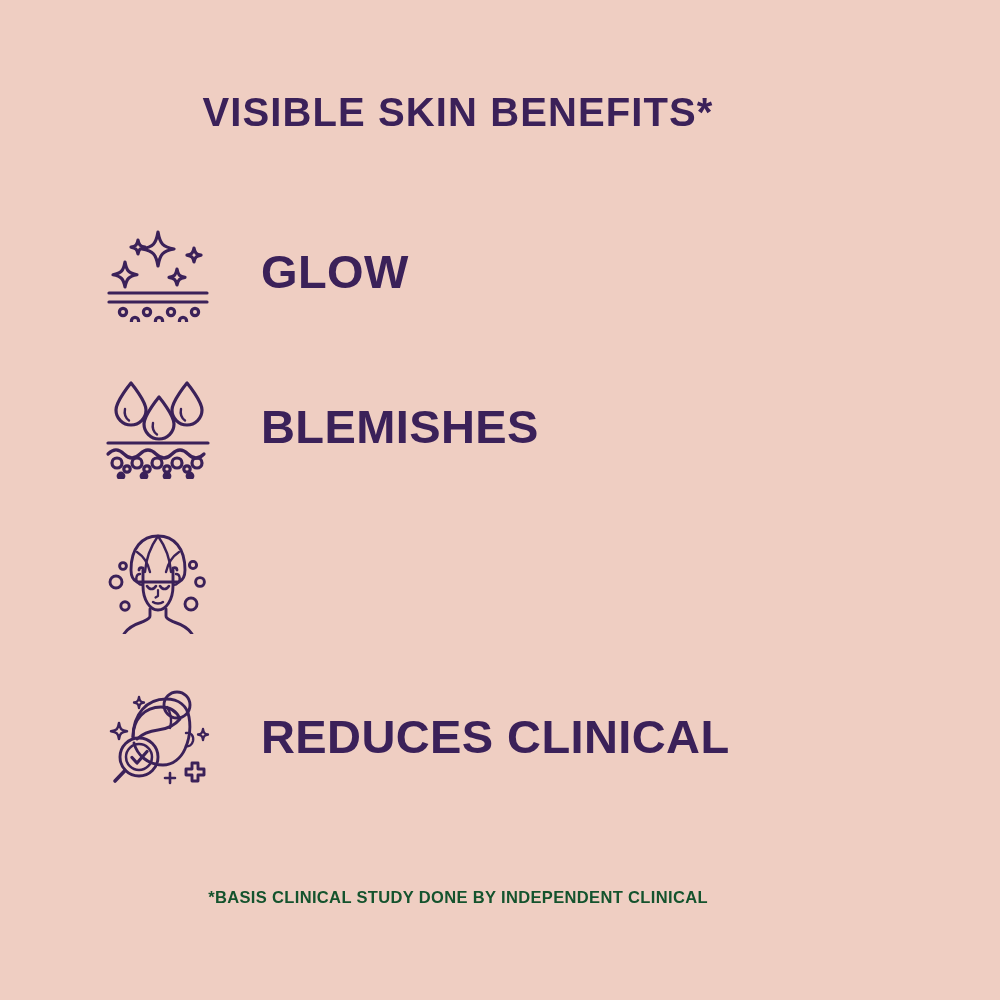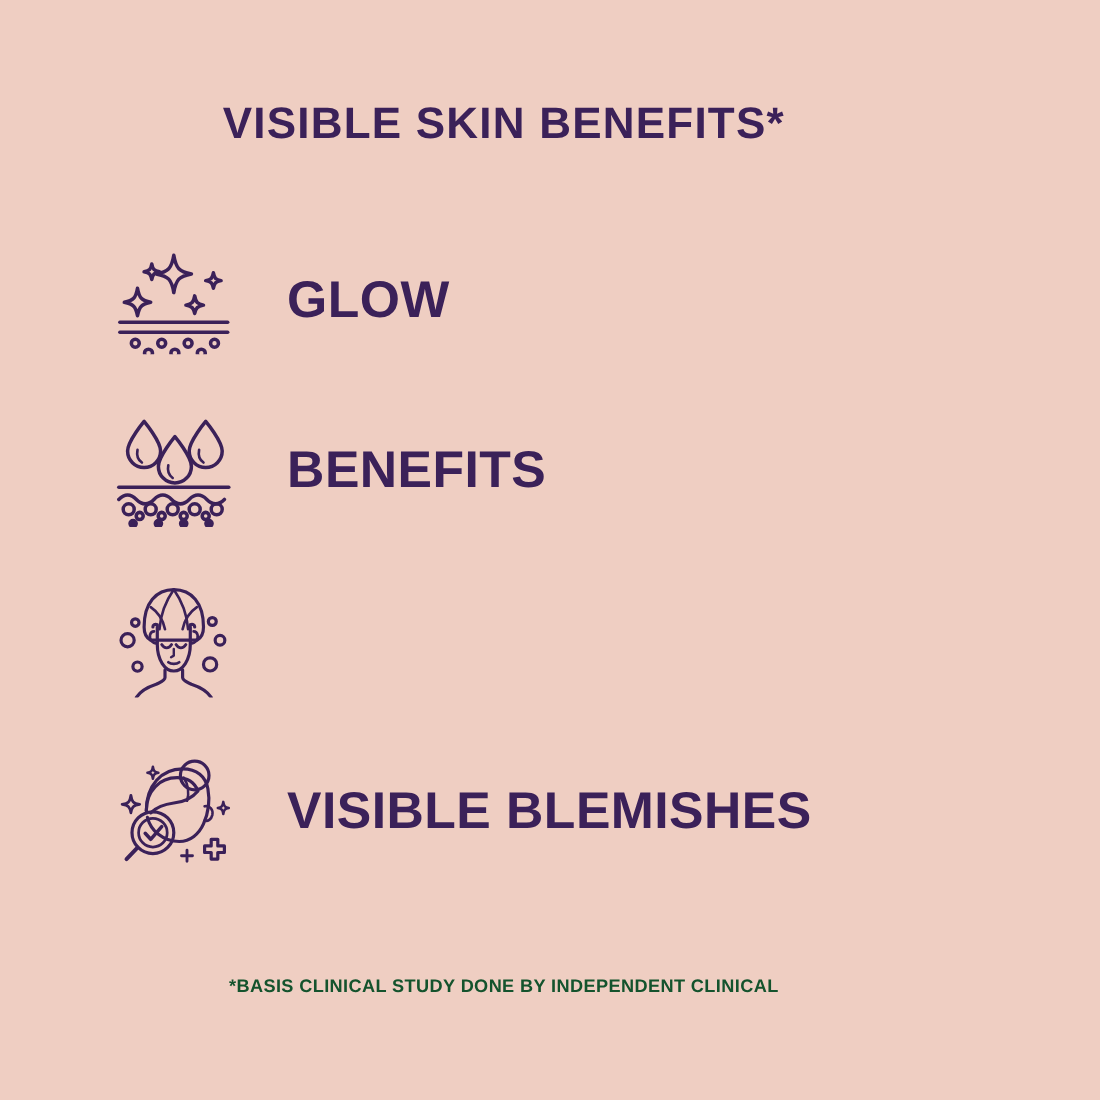--- a/index.html
+++ b/index.html
@@ -144,21 +144,21 @@
           <circle cx="44" cy="94" r="3.2"></circle>
           <circle cx="64" cy="94" r="3.2"></circle>
           <circle cx="84" cy="94" r="3.2"></circle>
 
           <circle cx="18" cy="101" r="2.8" fill="#3B2159"></circle>
           <circle cx="41" cy="101" r="2.8" fill="#3B2159"></circle>
           <circle cx="64" cy="101" r="2.8" fill="#3B2159"></circle>
           <circle cx="87" cy="101" r="2.8" fill="#3B2159"></circle>
         </svg>
       </div>
-      <div class="benefit-label">BENEFITS</div>
+      <div class="benefit-label">BLEMISHES</div>
     </div>
 
     <div class="benefit-row">
       <div class="benefit-icon">
         <svg width="110" height="104" viewBox="0 0 110 104" fill="none" stroke="#3B2159" stroke-width="2.9" stroke-linecap="round" stroke-linejoin="round">
 
           <path d="M28 40 C28 18 39 6 55 6 C71 6 82 18 82 40 C82 46 80 50 76 52 L34 52 C30 50 28 46 28 40 Z"></path>
 
           <path d="M55 6 C48 16 43 28 42 42" stroke-width="2.4"></path>
           <path d="M55 6 C62 16 67 28 68 42" stroke-width="2.4"></path>
@@ -212,21 +212,21 @@
 
           <path d="M89 78 H95 V84 H101 V90 H95 V96 H89 V90 H83 V84 H89 Z"></path>
 
           <path d="M67 88 V98 M62 93 H72" stroke-width="2.6"></path>
 
           <path d="M16 38 C16.9 44 18.2 45.3 24 46.2 C18.2 47.1 16.9 48.4 16 54 C15.1 48.4 13.8 47.1 8 46.2 C13.8 45.3 15.1 44 16 38 Z" stroke-width="2.5"></path>
           <path d="M36 12 C36.6 16 37.5 16.9 41 17.5 C37.5 18.1 36.6 19 36 23 C35.4 19 34.5 18.1 31 17.5 C34.5 16.9 35.4 16 36 12 Z" stroke-width="2.3"></path>
           <path d="M100 44 C100.6 48 101.5 48.9 105 49.5 C101.5 50.1 100.6 51 100 55 C99.4 51 98.5 50.1 95 49.5 C98.5 48.9 99.4 48 100 44 Z" stroke-width="2.3"></path>
         </svg>
       </div>
-      <div class="benefit-label">VISIBLE BLEMISHES</div>
+      <div class="benefit-label">REDUCES CLINICAL</div>
     </div>
 
   </div>
 
   <div class="footnote">
     <span class="footnote-line">*BASIS CLINICAL STUDY DONE BY INDEPENDENT CLINICAL</span>
   </div>
 
 </div>
 

